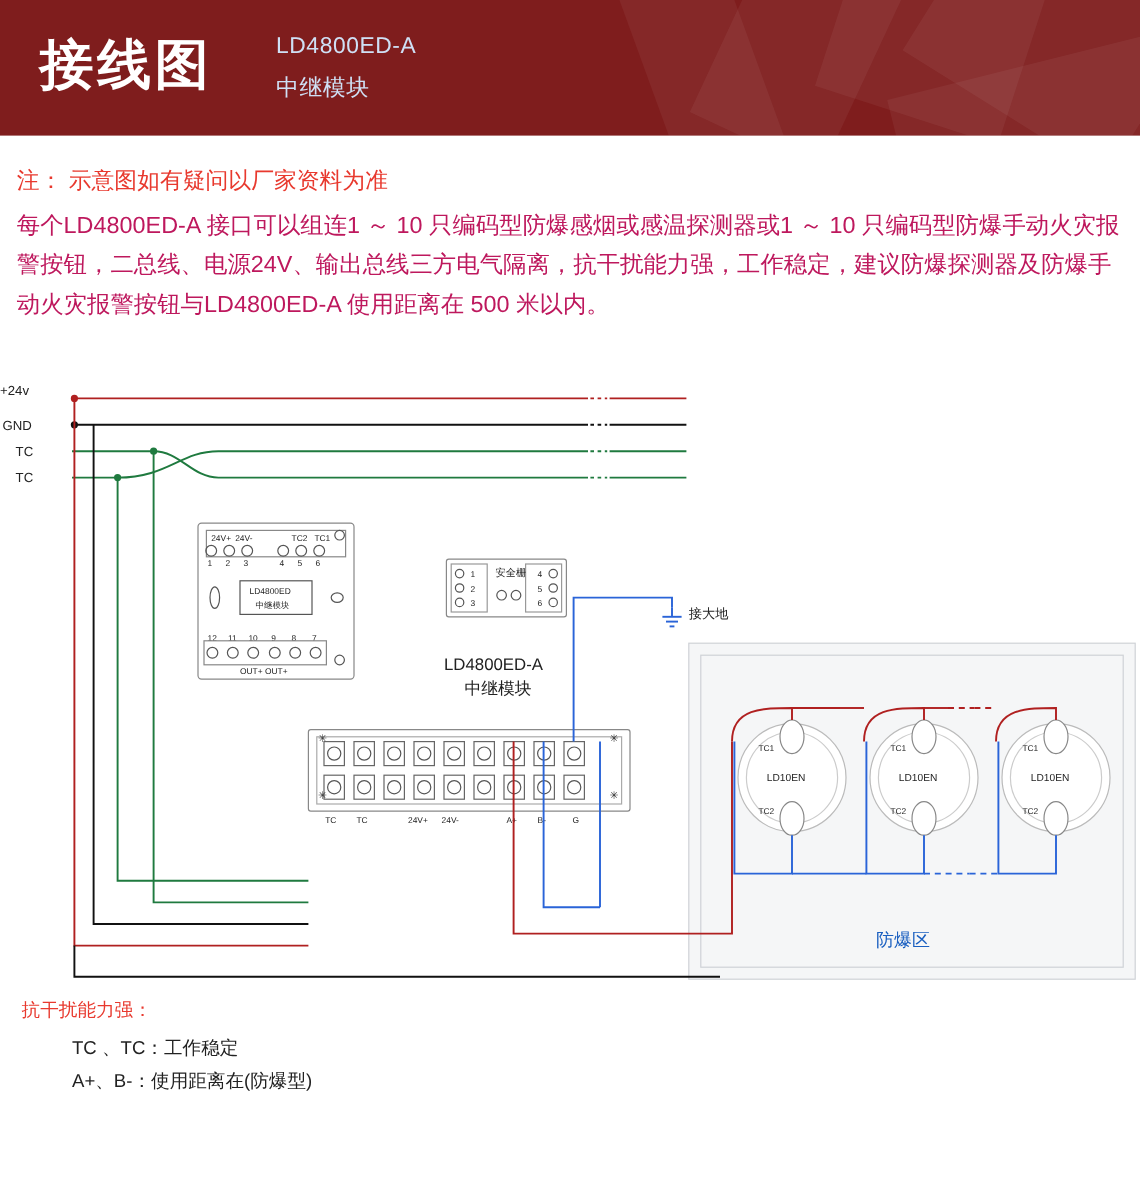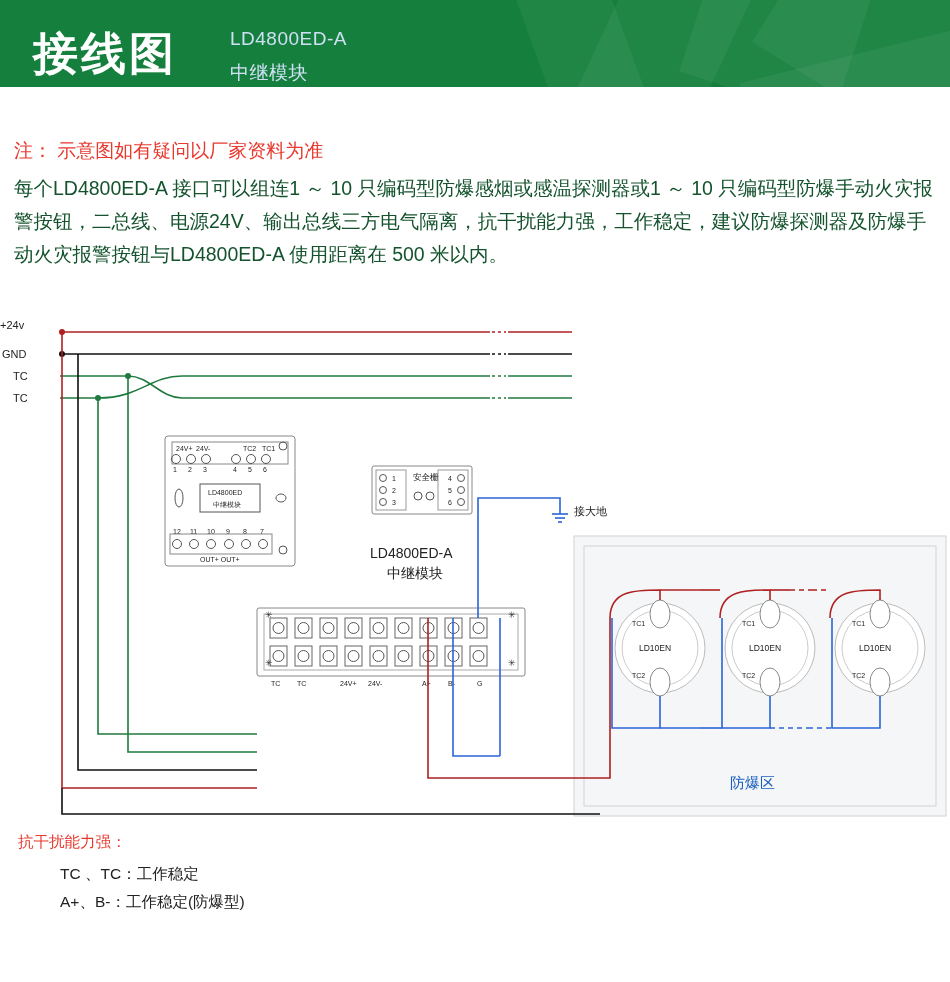--- a/index.html
+++ b/index.html
@@ -6,22 +6,22 @@
   body{
     width:950px;height:982px;
     background:#ffffff;
     font-family:"Liberation Sans","DejaVu Sans",sans-serif;
     overflow:hidden;
     position:relative;
   }
   
   .header{
     position:relative;
-    width:950px;height:87px;
-    background:#15803d;
+    width:950px;height:113px;
+    background:#7f1d1d;
     overflow:hidden;
   }
   .header .facet{position:absolute;background:rgba(255,255,255,.05);}
   .f1{width:200px;height:200px;right:-40px;top:-90px;transform:rotate(32deg);}
   .f2{width:160px;height:160px;right:90px;top:-60px;transform:rotate(18deg);background:rgba(255,255,255,.06);}
   .f3{width:260px;height:120px;right:-60px;top:50px;transform:rotate(-14deg);background:rgba(0,0,0,.08);}
   .f4{width:120px;height:240px;right:210px;top:-110px;transform:rotate(25deg);background:rgba(255,255,255,.04);}
   .f5{width:90px;height:300px;right:330px;top:-120px;transform:rotate(-20deg);background:rgba(255,255,255,.04);}
   .hdr-title{
     position:absolute;left:33px;top:24px;
@@ -37,21 +37,21 @@
     color:#cfe0f5;font-size:19px;letter-spacing:.5px;
   }
 
   
   .note-warn{
     position:absolute;left:14px;top:138px;
     color:#e8392e;font-size:19px;
   }
   .note-body{
     position:absolute;left:14px;top:172px;width:925px;
-    color:#14532d;font-size:19.5px;line-height:33px;
+    color:#be185d;font-size:19.5px;line-height:33px;
   }
 
   
   .diagram{position:absolute;left:0;top:318px;width:856px;height:510px;}
   .diagram svg{display:block;}
 
   
   .legend-title{
     position:absolute;left:18px;top:832px;
     color:#e8392e;font-size:15.5px;
@@ -301,14 +301,14 @@
   <path class="blu" d="M500 438 L500 300"></path>
 
   <path class="blk" d="M62 470 L62 496 L600 496" stroke="#333" stroke-width="1.2"></path>
 
 </svg>
 </div>
 
 <div class="legend-title">抗干扰能力强：</div>
 <div class="legend-list">
   <div>TC 、TC：工作稳定</div>
-  <div>A+、B-：工作稳定(防爆型)</div>
+  <div>A+、B-：使用距离在(防爆型)</div>
 </div>
 
 </body></html>

